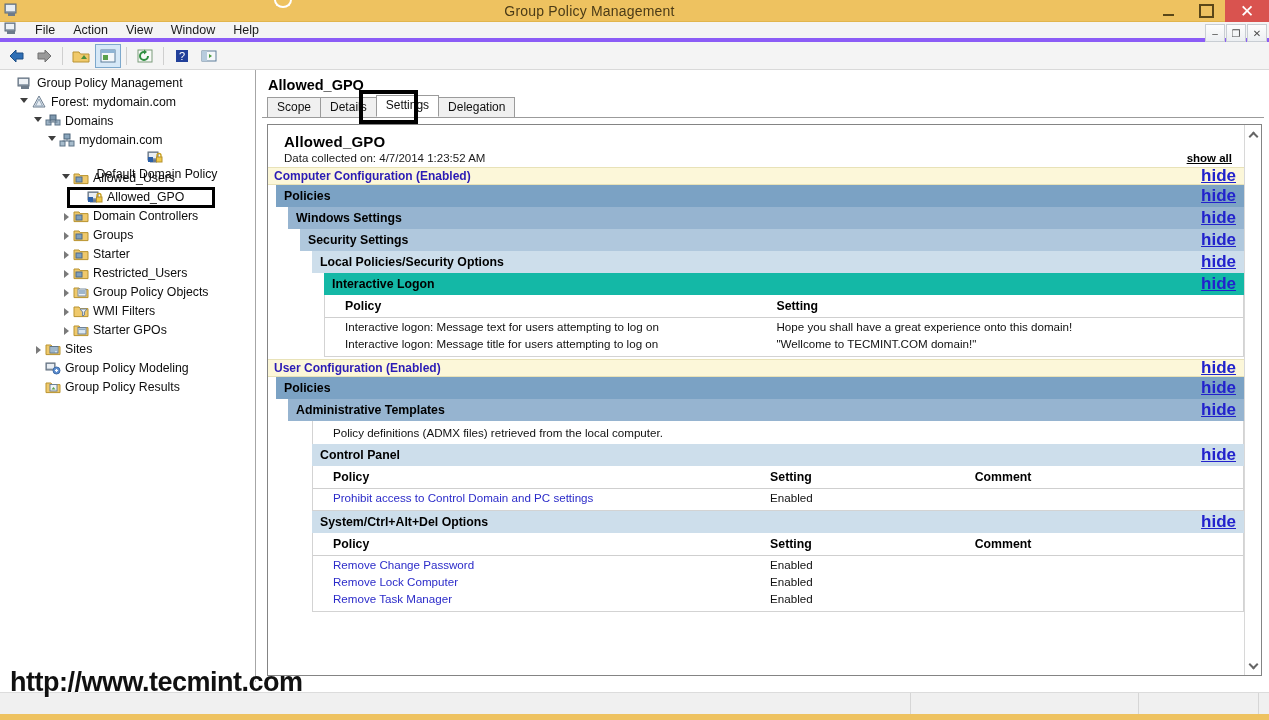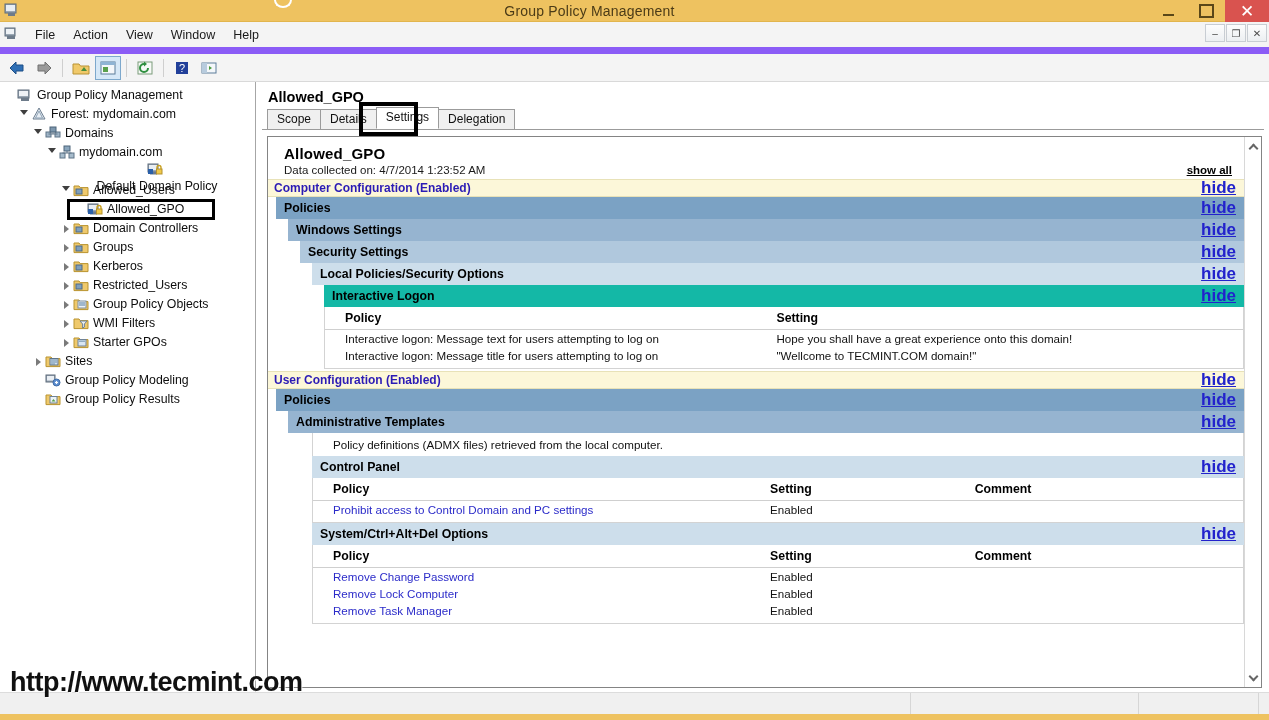--- a/index.html
+++ b/index.html
@@ -57,23 +57,23 @@
     font-size: 13px; color: #5a4718;
     cursor: default;
   }
   .tb-btn.min::after { content:""; display:block; width:11px; height:2px; background:#5a4718; margin-top:7px; }
   .tb-btn.max::after { content:""; display:block; width:11px; height:10px; border:2px solid #5a4718; }
   .tb-btn.close { background:#d9534f; color:#ffffff; width:44px; font-size:17px; font-weight:300; }
 
   
   .menubar {
     position: relative;
-    height: 32px;
+    height: 20px;
     background: #f4f4f4;
-    border-bottom: 7px solid #8b5cf6;
+    border-bottom: 4px solid #8b5cf6;
     display: flex; align-items: center;
     padding-left: 2px;
   }
   .menubar .mb-icon { width: 20px; height: 18px; margin-right: 4px; }
   .menubar .mb-item {
     font-size: 12.5px; color: #1a1a1a;
     padding: 2px 9px;
     cursor: default;
   }
   .mdi-buttons {
@@ -538,21 +538,21 @@
                 <rect x="3" y="6" width="6" height="5" fill="#7f9fbc" stroke="#4f6b85"></rect>
               </svg></span>
             <span class="tlabel">Groups</span>
           </div>
           <div class="trow" style="padding-left: 56px;">
             <span class="tw"><span class="arr"></span></span>
             <span class="ticon"><svg width="16" height="15" viewBox="0 0 16 15">
                 <path d="M1 3 h5 l1.2 1.6 H15 v8 H1 Z" fill="#efc96c" stroke="#b9932f"></path>
                 <rect x="3" y="6" width="6" height="5" fill="#7f9fbc" stroke="#4f6b85"></rect>
               </svg></span>
-            <span class="tlabel">Kerberos</span>
+            <span class="tlabel">Starter</span>
           </div>
           <div class="trow" style="padding-left: 56px;">
             <span class="tw"><span class="arr"></span></span>
             <span class="ticon"><svg width="16" height="15" viewBox="0 0 16 15">
                 <path d="M1 3 h5 l1.2 1.6 H15 v8 H1 Z" fill="#efc96c" stroke="#b9932f"></path>
                 <rect x="3" y="6" width="6" height="5" fill="#7f9fbc" stroke="#4f6b85"></rect>
               </svg></span>
             <span class="tlabel">Restricted_Users</span>
           </div>
           <div class="trow" style="padding-left: 56px;">

